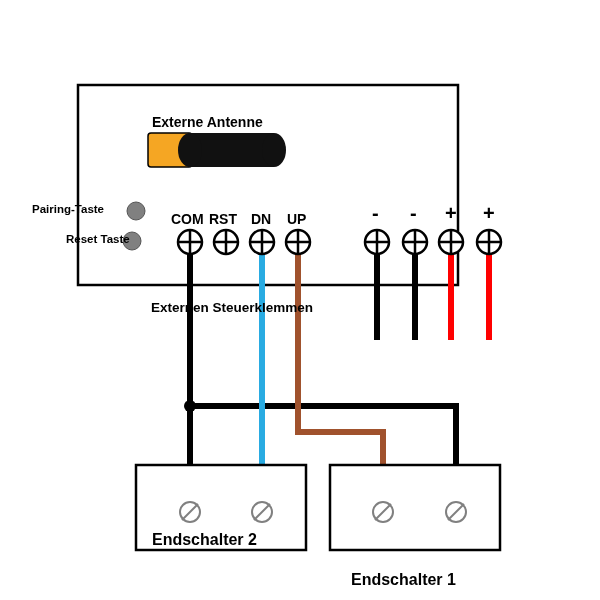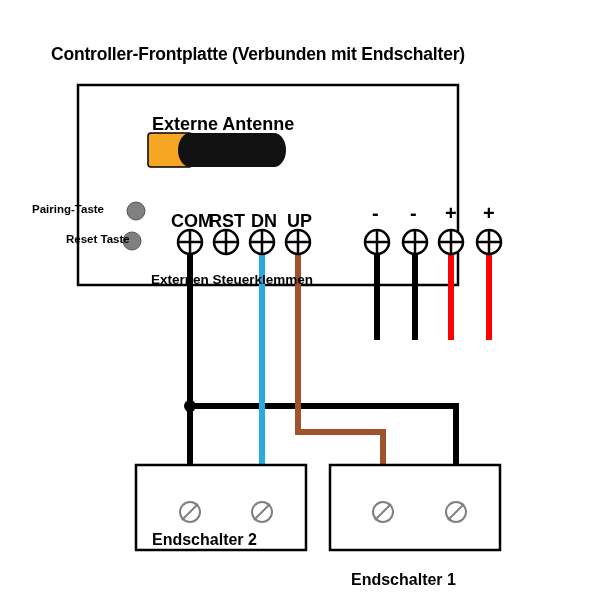--- a/index.html
+++ b/index.html
@@ -31,21 +31,21 @@
     font-family: "Liberation Sans", sans-serif;
     color: #000;
     white-space: nowrap;
   }
   .title {
     font-size: 17.5px;
     font-weight: bold;
     letter-spacing: -0.2px;
   }
   .bold13 { font-size: 13.5px; font-weight: bold; }
-  .bold12 { font-size: 18px; font-weight: bold; }
+  .bold12 { font-size: 14px; font-weight: bold; }
   .bold11 { font-size: 11.5px; font-weight: bold; }
   .bold15 { font-size: 15px; font-weight: bold; }
   .bold16 { font-size: 16px; font-weight: bold; }
   .sign { font-size: 20px; font-weight: bold; line-height: 1; }
 </style>
 </head>
 <body>
 
 <div id="stage">
 
@@ -133,36 +133,35 @@
       <circle cx="383" cy="512" r="10" fill="#ffffff" stroke="#808080" stroke-width="2"></circle>
       <line x1="375" y1="520" x2="391" y2="504" stroke="#808080" stroke-width="2"></line>
     </g>
     <g>
       <circle cx="456" cy="512" r="10" fill="#ffffff" stroke="#808080" stroke-width="2"></circle>
       <line x1="448" y1="520" x2="464" y2="504" stroke="#808080" stroke-width="2"></line>
     </g>
 
   </svg>
 
-  <div class="lbl title" style="left:51px; top:44px;">Controller-Frontplatte (Verbunden mit Endschalter)</div>
 
   <div class="lbl bold12" style="left:152px; top:114px;">Externe Antenne</div>
 
   <div class="lbl bold11" style="left:26px; top:203px;padding-left:6px;">Pairing-Taste</div>
   <div class="lbl bold11" style="left:36px; top:233px;padding-left:30px;">Reset Taste</div>
 
   <div class="lbl bold12" style="left:171px; top:211px;">COM</div>
   <div class="lbl bold12" style="left:209px; top:211px;">RST</div>
   <div class="lbl bold12" style="left:251px; top:211px;">DN</div>
   <div class="lbl bold12" style="left:287px; top:211px;">UP</div>
 
   <div class="lbl sign" style="left:372px; top:203px;">-</div>
   <div class="lbl sign" style="left:410px; top:203px;">-</div>
   <div class="lbl sign" style="left:445px; top:203px;">+</div>
   <div class="lbl sign" style="left:483px; top:203px;">+</div>
 
-  <div class="lbl bold13" style="left:151px; top:272px;">Externen Steuerklemmen</div>
+  <div class="lbl bold13" style="left:151px; top:300px;">Externen Steuerklemmen</div>
 
 
   <div class="lbl bold16" style="left:152px; top:531px;">Endschalter 2</div>
   <div class="lbl bold16" style="left:351px; top:531px;margin-top:40px;">Endschalter 1</div>
 
 </div>
 
 </body></html>

